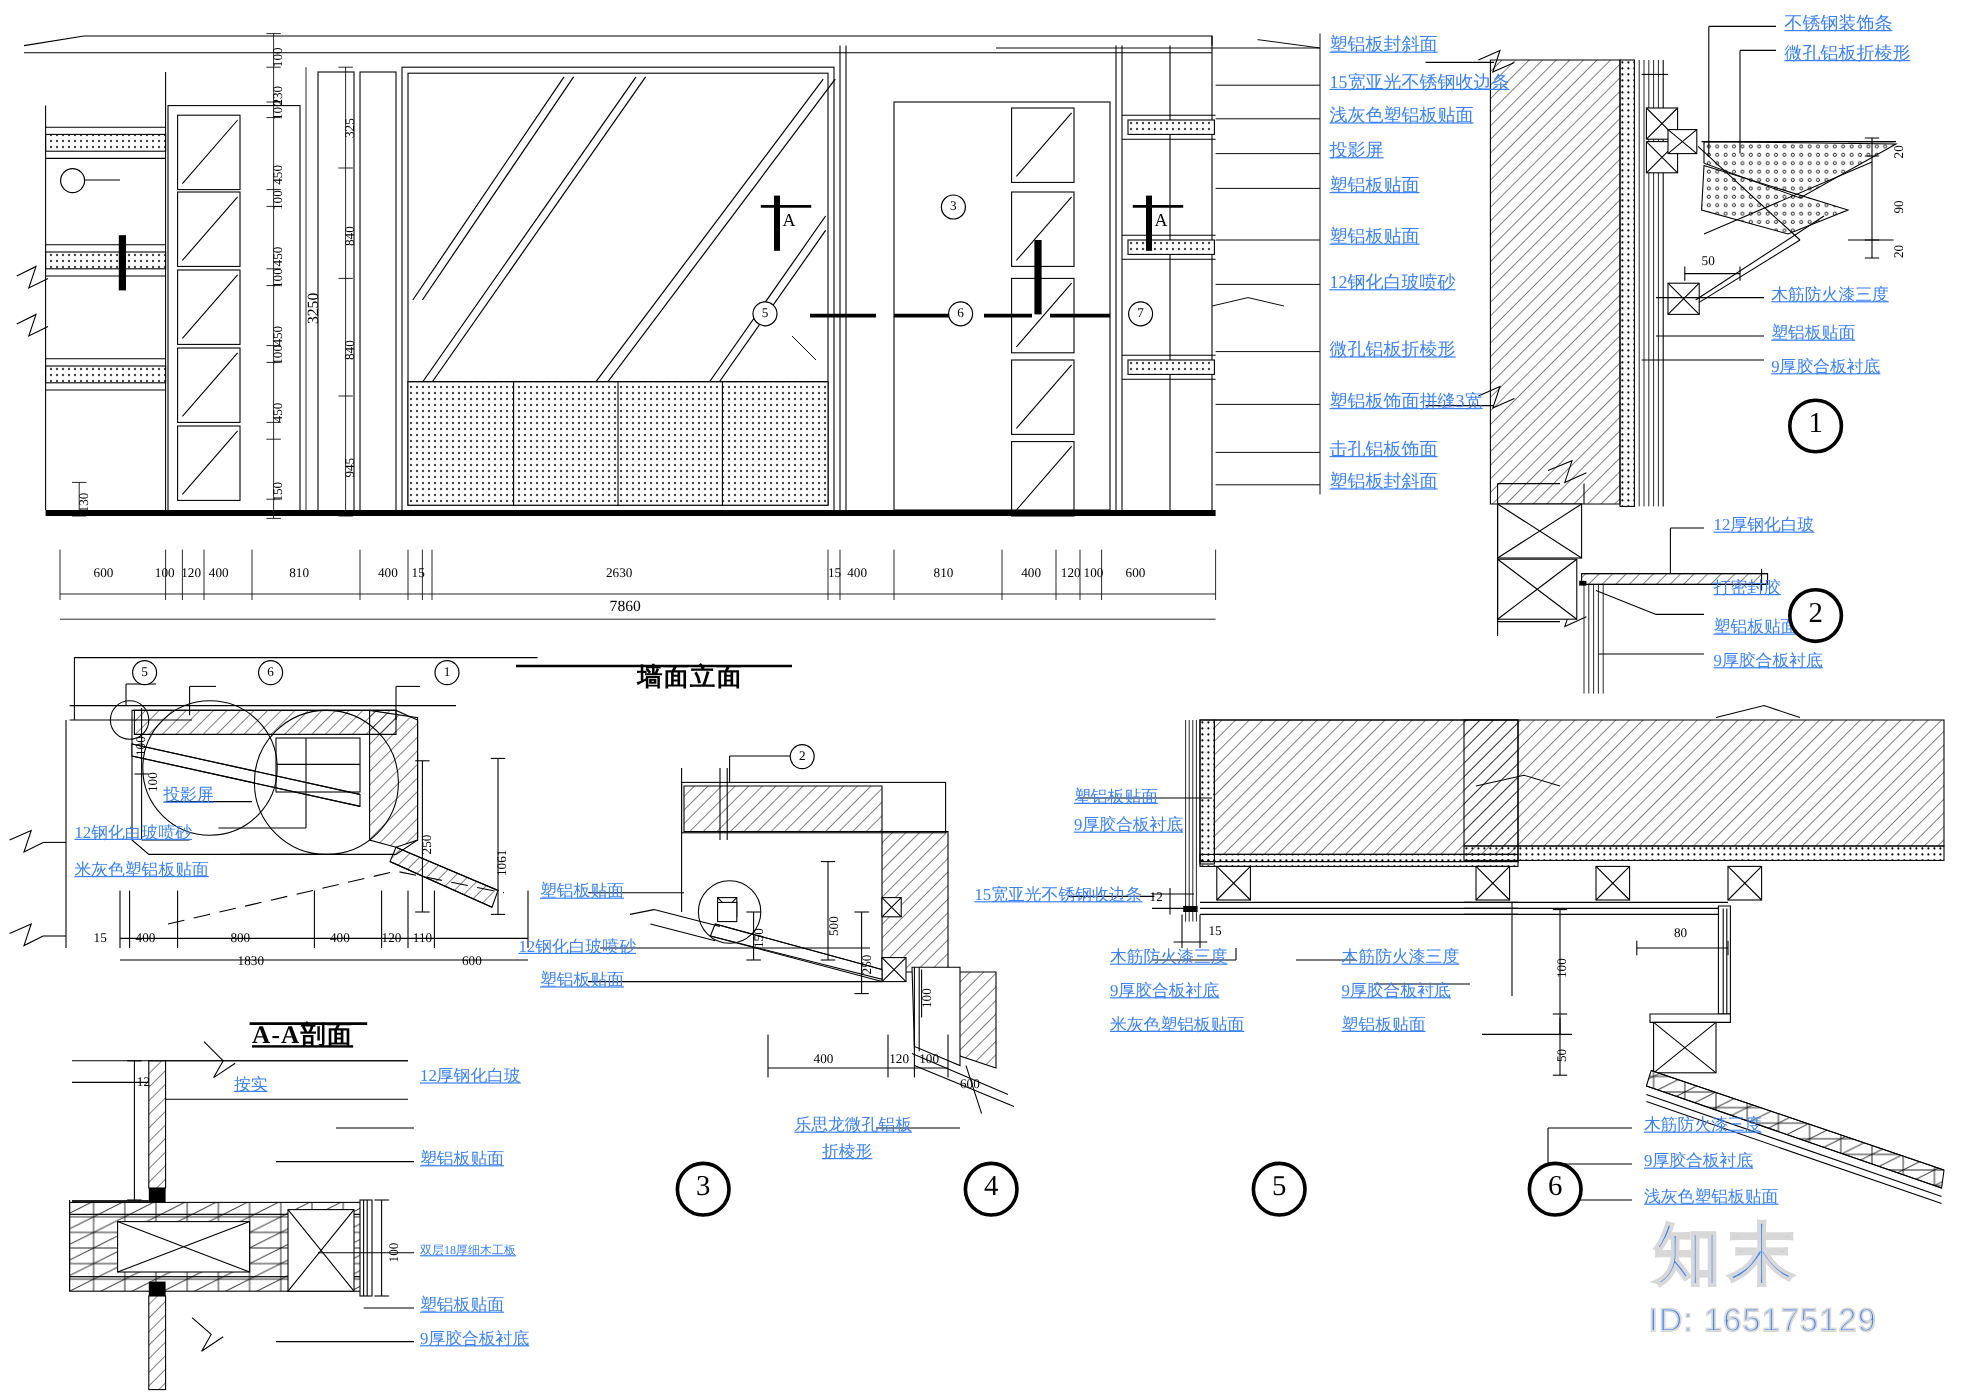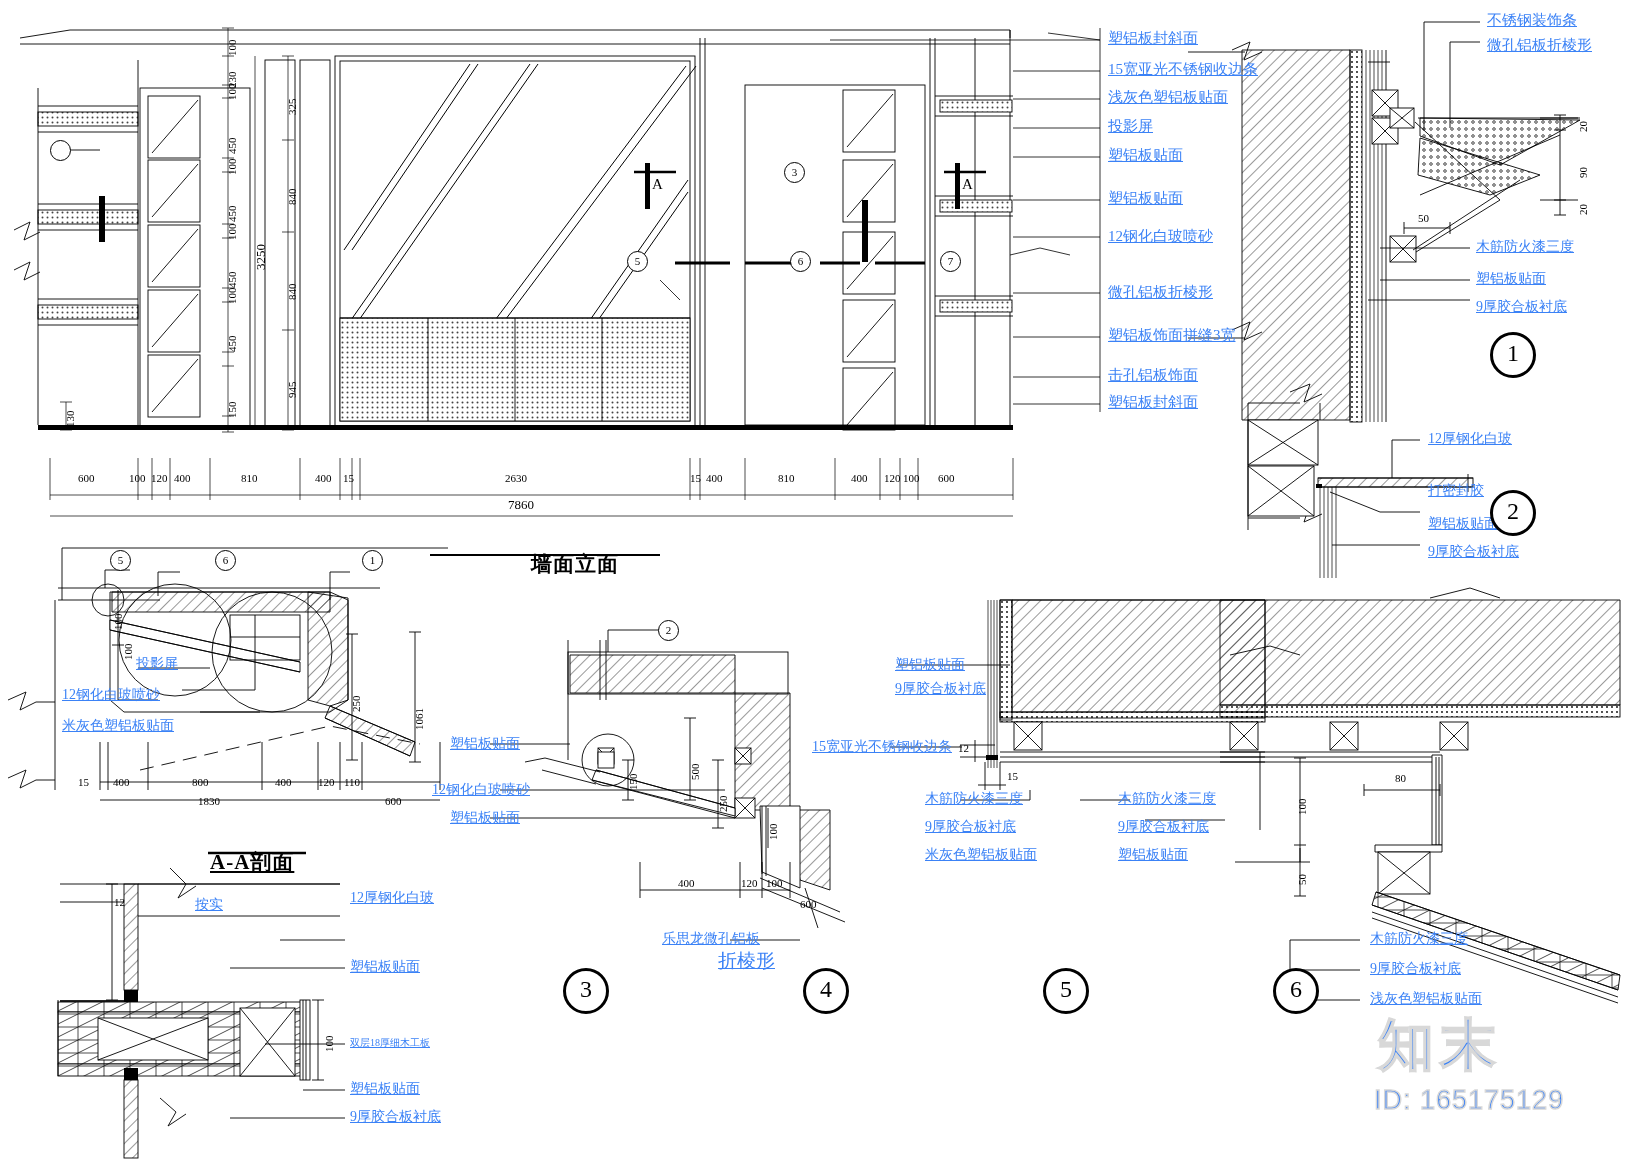--- a/index.html
+++ b/index.html
@@ -658,21 +658,21 @@
 <div class="lbl" style="left:350px;top:1080px;font-size:14px;">塑铝板贴面</div>
 <div class="lbl" style="left:350px;top:1108px;font-size:14px;">9厚胶合板衬底</div>
 <div class="dim" style="left:114px;top:896px;">12</div>
 <div class="dimv" style="left:323px;top:1052px;">100</div>
 
 <div class="cmark" style="left:658px;top:620px;">2</div>
 <div class="lbl" style="left:450px;top:735px;font-size:14px;">塑铝板贴面</div>
 <div class="lbl" style="left:432px;top:781px;font-size:14px;">12钢化白玻喷砂</div>
 <div class="lbl" style="left:450px;top:809px;font-size:14px;">塑铝板贴面</div>
 <div class="lbl" style="left:662px;top:930px;font-size:14px;">乐思龙微孔铝板</div>
-<div class="lbl" style="left:718px;top:952px;font-size:19px;">折棱形</div>
+<div class="lbl" style="left:685px;top:952px;font-size:14px;">折棱形</div>
 <div class="dimv" style="left:627px;top:790px;">150</div>
 <div class="dimv" style="left:689px;top:780px;">500</div>
 <div class="dimv" style="left:717px;top:812px;">250</div>
 <div class="dimv" style="left:767px;top:840px;">100</div>
 <div class="dim" style="left:678px;top:877px;">400</div>
 <div class="dim" style="left:741px;top:877px;">120</div>
 <div class="dim" style="left:766px;top:877px;">100</div>
 <div class="dim" style="left:800px;top:898px;">600</div>
 
 <div class="lbl" style="left:895px;top:656px;font-size:14px;">塑铝板贴面</div>

